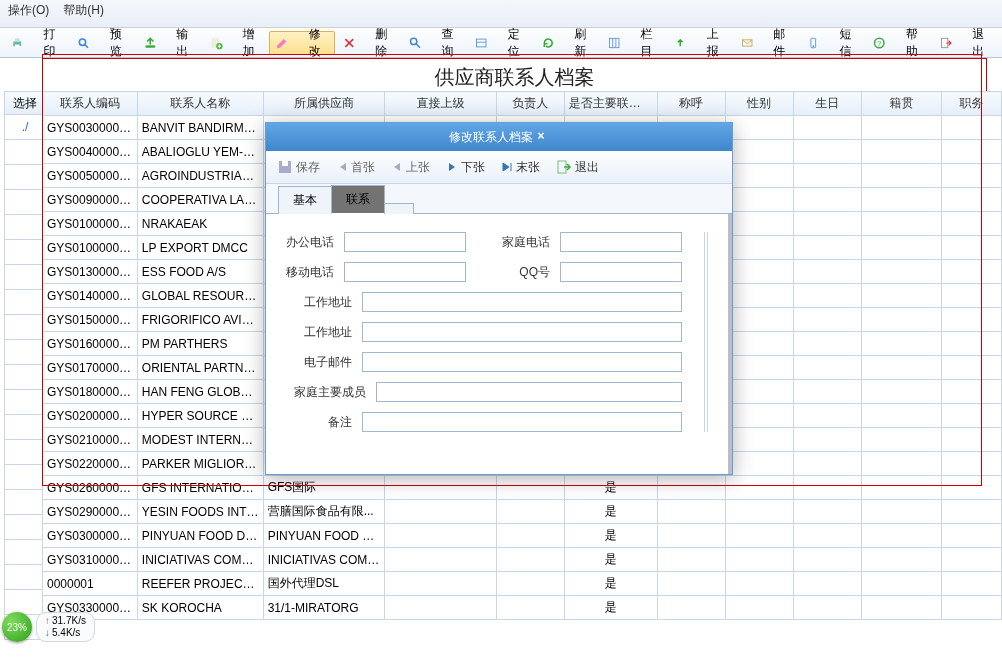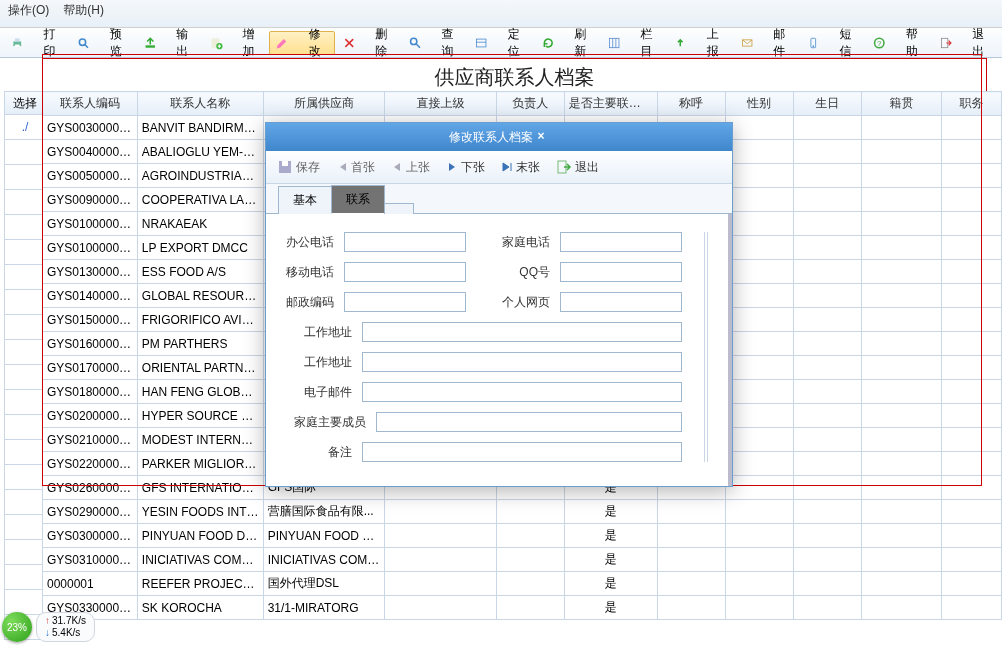--- a/index.html
+++ b/index.html
@@ -560,27 +560,20 @@
           <input class="short" style="">
         </div>
     <div class="frow">
           <label>移动电话</label>
           <input class="short" style="">
           <div class="gap"></div>
           <label class="w2">QQ号</label>
           <input class="short" style="">
         </div>
     <div class="frow">
-          <label>邮政编码</label>
-          <input class="short" style="">
-          <div class="gap"></div>
-          <label class="w2">个人网页</label>
-          <input class="short" style="">
-        </div>
-    <div class="frow">
           <label>工作地址</label>
           <input class="long" style="">
         </div>
     <div class="frow">
           <label>工作地址</label>
           <input class="long" style="">
         </div>
     <div class="frow">
           <label>电子邮件</label>
           <input class="long" style="">

